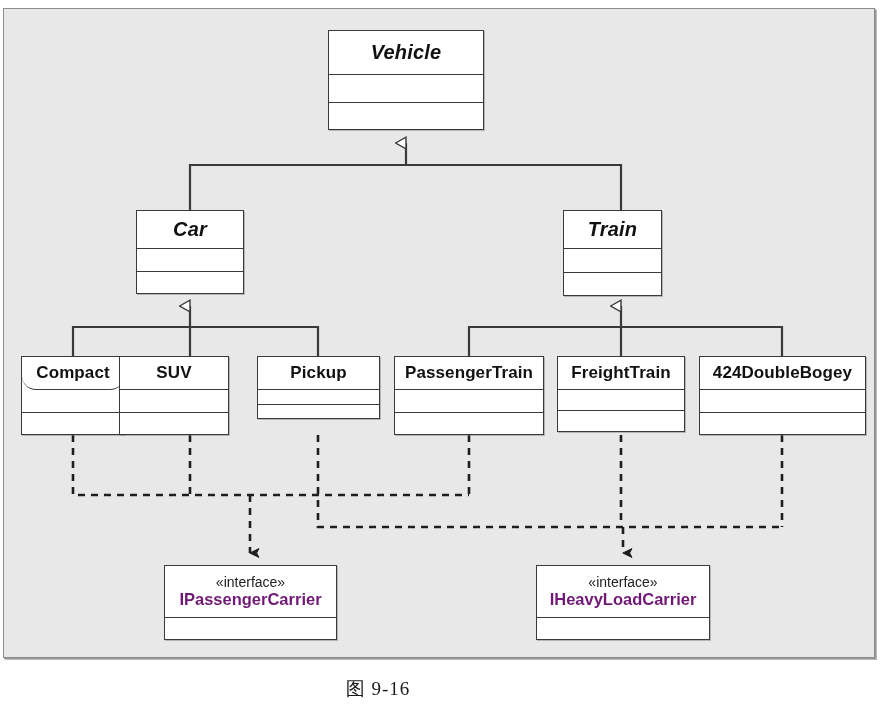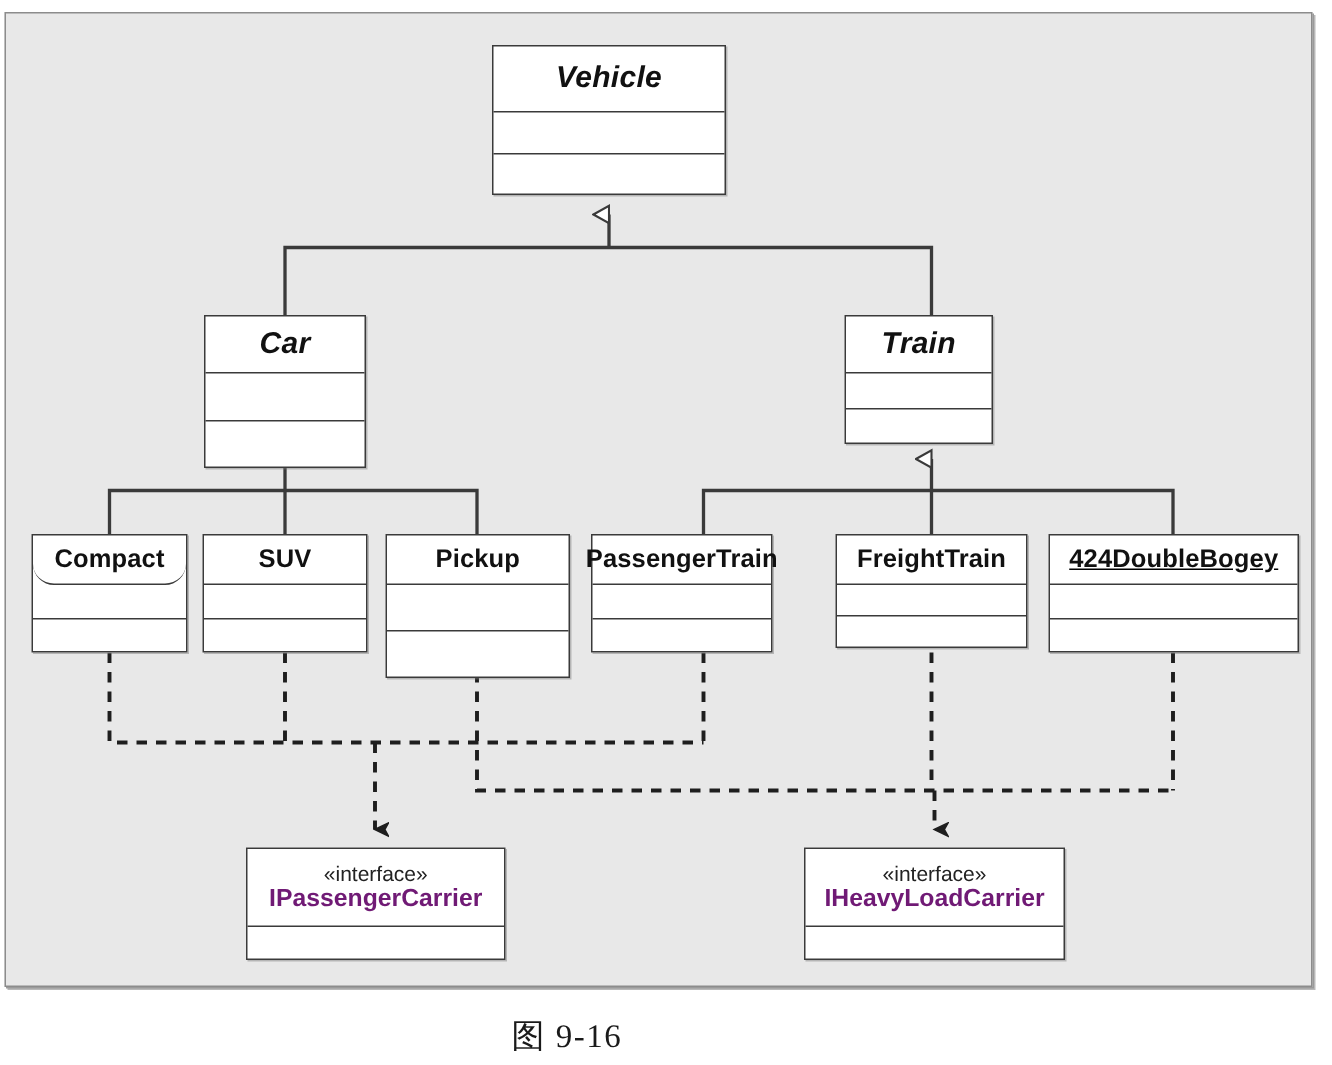--- a/index.html
+++ b/index.html
@@ -47,21 +47,21 @@
   
   .iface .uml-name{
     flex-direction:column;justify-content:center;line-height:1.18;
   }
   .iface-stereotype{font-weight:normal;font-size:14px;color:#222;}
   .iface-title{font-weight:bold;font-size:16.5px;color:#701a75;}
 
   #caption{
     position:absolute;left:0;top:676px;width:756px;
     text-align:center;font-family:"Liberation Serif","DejaVu Serif",serif;
-    font-size:22px;color:#1a1a1a;letter-spacing:1px;
+    font-size:19px;color:#1a1a1a;letter-spacing:1px;
   }
 </style>
 </head>
 <body>
 
 <div id="diagram-frame"></div>
 
 <svg class="svg-layer" viewBox="0 0 888 710" xmlns="http://www.w3.org/2000/svg">
   <defs>
     <marker id="hollowTri" markerWidth="14" markerHeight="12" refX="6.5" refY="11.2" orient="auto" markerUnits="userSpaceOnUse">
@@ -101,56 +101,56 @@
     <path d="M623,527 L623,553" marker-end="url(#openArrow)"></path>
   </g>
 </svg>
 
 <div id="classes">
     <div class="uml-box abstract" style="left: 328px; top: 30px; width: 156px; height: 100px;">
       <div class="uml-name" style="height: 44px; flex: 0 0 44px;">Vehicle</div>
       <div class="uml-compartment"></div>
       <div class="uml-compartment last"></div>
     </div>
-    <div class="uml-box abstract" style="left: 136px; top: 210px; width: 108px; height: 102px;">
+    <div class="uml-box abstract" style="left: 136px; top: 210px; width: 108px; height: 84px;">
       <div class="uml-name" style="height: 38px; flex: 0 0 38px;">Car</div>
       <div class="uml-compartment"></div>
       <div class="uml-compartment last"></div>
     </div>
     <div class="uml-box abstract" style="left: 563px; top: 210px; width: 99px; height: 86px;">
       <div class="uml-name" style="height: 38px; flex: 0 0 38px;">Train</div>
       <div class="uml-compartment"></div>
       <div class="uml-compartment last"></div>
     </div>
     <div class="uml-box concrete" style="left: 21px; top: 356px; width: 104px; height: 79px;">
       <div class="uml-name" style="height: 33px; flex: 0 0 33px; border-radius: 14px;">Compact</div>
       <div class="uml-compartment"></div>
       <div class="uml-compartment last"></div>
     </div>
-    <div class="uml-box concrete" style="left: 135px; top: 356px; width: 110px; height: 79px;">
+    <div class="uml-box concrete" style="left: 119px; top: 356px; width: 110px; height: 79px;">
       <div class="uml-name" style="height: 33px; flex: 0 0 33px;">SUV</div>
       <div class="uml-compartment"></div>
       <div class="uml-compartment last"></div>
     </div>
-    <div class="uml-box concrete" style="left: 257px; top: 356px; width: 123px; height: 96px;">
+    <div class="uml-box concrete" style="left: 257px; top: 356px; width: 123px; height: 63px;">
       <div class="uml-name" style="height: 33px; flex: 0 0 33px;">Pickup</div>
       <div class="uml-compartment"></div>
       <div class="uml-compartment last"></div>
     </div>
-    <div class="uml-box concrete" style="left: 394px; top: 356px; width: 121px; height: 79px;">
+    <div class="uml-box concrete" style="left: 394px; top: 356px; width: 150px; height: 79px;">
       <div class="uml-name" style="height: 33px; flex: 0 0 33px;">PassengerTrain</div>
       <div class="uml-compartment"></div>
       <div class="uml-compartment last"></div>
     </div>
     <div class="uml-box concrete" style="left: 557px; top: 356px; width: 128px; height: 76px;">
       <div class="uml-name" style="height: 33px; flex: 0 0 33px;">FreightTrain</div>
       <div class="uml-compartment"></div>
       <div class="uml-compartment last"></div>
     </div>
-    <div class="uml-box concrete" style="left: 699px; top: 356px; width: 167px; height: 79px; text-decoration: underline;">
+    <div class="uml-box concrete" style="left: 699px; top: 356px; width: 167px; height: 79px;">
       <div class="uml-name" style="height: 33px; flex: 0 0 33px;">424DoubleBogey</div>
       <div class="uml-compartment"></div>
       <div class="uml-compartment last"></div>
     </div>
   </div>
 <div id="interfaces">
     <div class="uml-box iface" style="left: 164px; top: 565px; width: 173px; height: 75px;">
       <div class="uml-name" style="height: 52px; flex: 0 0 52px;">
         <div class="iface-stereotype">«interface»</div>
         <div class="iface-title">IPassengerCarrier</div>

